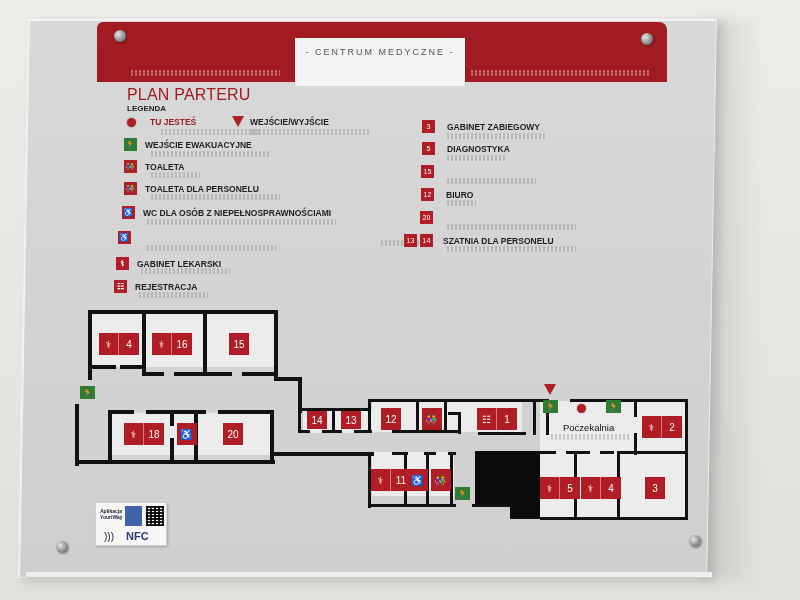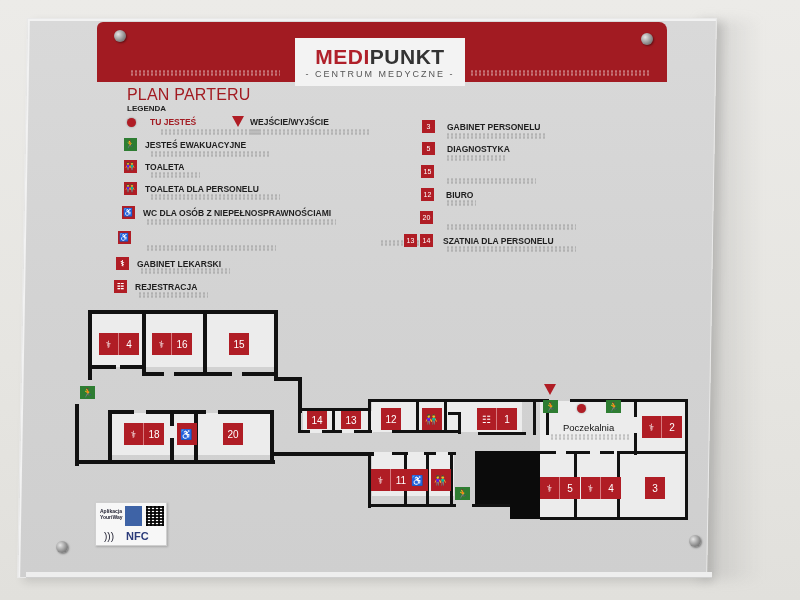--- a/index.html
+++ b/index.html
@@ -116,21 +116,20 @@
 <body>
 
 <div class="wall-shadow"></div>
 <div class="plate"></div>
 <div class="plate-edge"></div>
 <div class="red-band"></div>
 <div class="braille-strip" style="left:130px;top:70px;width:150px;"></div>
 <div class="braille-strip" style="left:470px;top:70px;width:180px;"></div>
 
 <div class="logo-box">
-  <div class="logo-main"><span class="medi">MEDI</span><span class="punkt">PUNKT</span></div>
   <div class="logo-sub">- CENTRUM MEDYCZNE -</div>
 </div>
 
 <div class="screw" style="left:114px;top:30px;"></div>
 <div class="screw" style="left:641px;top:33px;"></div>
 <div class="screw" style="left:56px;top:541px;"></div>
 <div class="screw" style="left:689px;top:535px;"></div>
 
 <div class="plan-title">PLAN PARTERU</div>
 <div class="legend-label">LEGENDA</div>
@@ -141,21 +140,21 @@
 </div>
 <div class="leg" style="left:232px;top:116px;">
   <span class="tri-red"></span>
   <span class="txt" style="margin-left:6px;">WEJŚCIE/WYJŚCIE</span>
 </div>
 <div class="braille-strip dark" style="left:160px;top:129px;width:100px;"></div>
 <div class="braille-strip dark" style="left:250px;top:129px;width:120px;"></div>
 
 <div class="leg" style="left:124px;top:138px;">
   <span class="ico green">🏃</span>
-  <span class="txt">JESTEŚ EWAKUACYJNE</span>
+  <span class="txt">WEJŚCIE EWAKUACYJNE</span>
 </div>
 <div class="braille-strip dark" style="left:150px;top:151px;width:120px;"></div>
 
 <div class="leg" style="left:124px;top:160px;">
   <span class="ico">👫</span>
   <span class="txt">TOALETA</span>
 </div>
 <div class="braille-strip dark" style="left:150px;top:172px;width:50px;"></div>
 
 <div class="leg" style="left:124px;top:182px;">
@@ -183,21 +182,21 @@
 <div class="braille-strip dark" style="left:140px;top:268px;width:90px;"></div>
 
 <div class="leg" style="left:114px;top:280px;">
   <span class="ico">☷</span>
   <span class="txt">REJESTRACJA</span>
 </div>
 <div class="braille-strip dark" style="left:138px;top:292px;width:70px;"></div>
 
 <div class="leg" style="left:422px;top:120px;">
   <span class="ico num">3</span>
-  <span class="txt" style="margin-left:12px;">GABINET PERSONELU</span>
+  <span class="txt" style="margin-left:12px;">GABINET ZABIEGOWY</span>
 </div>
 <div class="braille-strip dark" style="left:446px;top:133px;width:100px;"></div>
 
 <div class="leg" style="left:422px;top:142px;">
   <span class="ico num">5</span>
   <span class="txt" style="margin-left:12px;">DIAGNOSTYKA</span>
 </div>
 <div class="braille-strip dark" style="left:446px;top:155px;width:60px;"></div>
 
 <div class="leg" style="left:421px;top:165px;">

